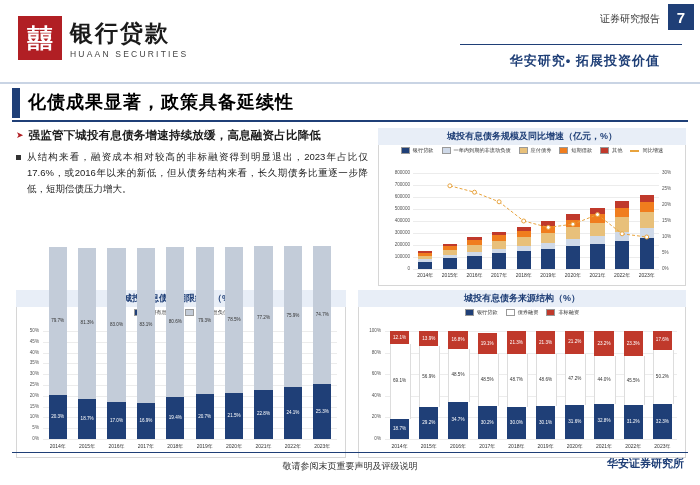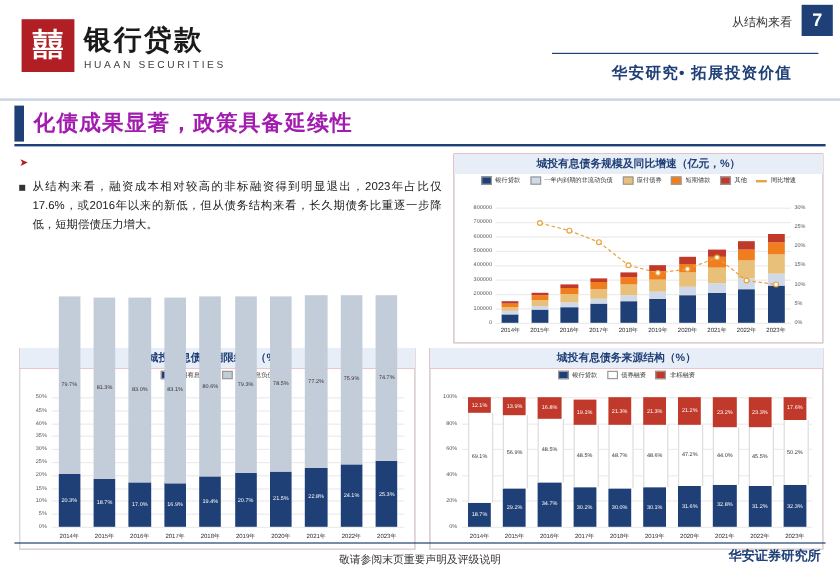--- a/index.html
+++ b/index.html
@@ -14,34 +14,34 @@
   .logo-cn{position:absolute;left:70px;top:18px;font-size:23px;font-weight:bold;color:#1a1a1a;letter-spacing:2px;}
   .logo-en{position:absolute;left:70px;top:49px;font-size:8.5px;color:#444;letter-spacing:2.2px;}
   .hdr-rightline{position:absolute;left:460px;top:44px;width:222px;height:1px;background:#1f3f77;}
   .hdr-report{position:absolute;right:40px;top:12px;font-size:10px;color:#333;}
   .pagenum{position:absolute;right:6px;top:4px;width:26px;height:26px;background:#1f3f77;color:#fff;font-size:15px;font-weight:bold;display:flex;align-items:center;justify-content:center;}
   .hdr-slogan{position:absolute;right:40px;top:52px;font-size:13px;color:#1f3f77;font-weight:bold;letter-spacing:1px;}
 
   
   .titlebar{position:absolute;left:12px;top:88px;width:676px;height:30px;}
   .titlebar .bluebar{position:absolute;left:0;top:0;width:8px;height:30px;background:#1f3f77;}
-  .titlebar .ttl{position:absolute;left:16px;top:2px;font-size:18px;font-weight:bold;color:#a21caf;letter-spacing:1px;}
+  .titlebar .ttl{position:absolute;left:16px;top:2px;font-size:18px;font-weight:bold;color:#000000;letter-spacing:1px;}
   .title-underline{position:absolute;left:12px;top:120px;width:676px;height:2px;background:#1f3f77;}
 
   
   .lcol{position:absolute;left:16px;top:128px;width:352px;}
   .bullet-h{display:flex;align-items:flex-start;gap:5px;margin-bottom:6px;}
   .tri{color:#b11f24;font-size:9px;line-height:14px;}
   .bullet-h .txt{font-size:11.5px;font-weight:bold;color:#1a1a1a;letter-spacing:.2px;}
   .para{display:flex;gap:6px;margin-bottom:8px;}
   .sq{width:5px;height:5px;background:#333;margin-top:6px;flex:0 0 5px;}
   .para .ptxt{font-size:9.5px;line-height:16px;color:#222;text-align:justify;}
 
   
-  .card{position:absolute;background:#b91c1c;}
+  .card{position:absolute;background:#c4b5fd;}
   .card-title{font-size:9px;font-weight:bold;color:#1f3f77;text-align:center;background:#e8eef7;padding:2px 0;}
   .chart-area{position:relative;border:1px solid #d6d6d6;border-top:none;background:#fff;}
   .legend{display:flex;flex-wrap:wrap;gap:4px 8px;justify-content:center;padding:2px 4px 0 4px;}
   .lg{display:flex;align-items:center;gap:3px;font-size:5.2px;color:#333;}
   .lg .sw{width:7px;height:5px;display:inline-block;}
   .lg .swl{width:9px;height:2px;display:inline-block;position:relative;}
   .axis-y{position:absolute;font-size:4.6px;color:#555;text-align:right;}
   .axis-y2{position:absolute;font-size:4.6px;color:#555;text-align:left;}
   .xlab{position:absolute;font-size:5px;color:#333;text-align:center;}
   .gridline{position:absolute;height:1px;background:#ececec;}
@@ -61,35 +61,36 @@
 
 <div class="slide">
 
   <div class="hdr">
     <div class="logo-box">
       <span class="logo-glyph">囍</span>
     </div>
     <div class="logo-cn">银行贷款</div>
     <div class="logo-en">HUAAN SECURITIES</div>
     <div class="hdr-rightline"></div>
-    <div class="hdr-report">从结构来看</div>
+    <div class="hdr-report">证券研究报告</div>
     <div class="pagenum">7</div>
     <div class="hdr-slogan">华安研究• 拓展投资价值</div>
   </div>
   <div class="hdr-rule"></div>
 
   <div class="titlebar">
     <div class="bluebar"></div>
     <div class="ttl">化债成果显著，政策具备延续性</div>
   </div>
   <div class="title-underline"></div>
 
   <div class="lcol">
     <div class="bullet-h">
       <span class="tri">➤</span>
+      <span class="txt">强监管下城投有息债务增速持续放缓，高息融资占比降低</span>
     </div>
     <div class="para">
       <span class="sq"></span>
       <span class="ptxt">从结构来看，融资成本相对较高的非标融资得到明显退出，2023年占比仅17.6%，或2016年以来的新低，但从债务结构来看，长久期债务比重逐一步降低，短期偿债压力增大。</span>
     </div>
   </div>
 
   <div class="card" style="left:378px;top:128px;width:308px;">
     <div class="card-title">城投有息债务规模及同比增速（亿元，%）</div>
     <div class="chart-area" style="height:140px;">

